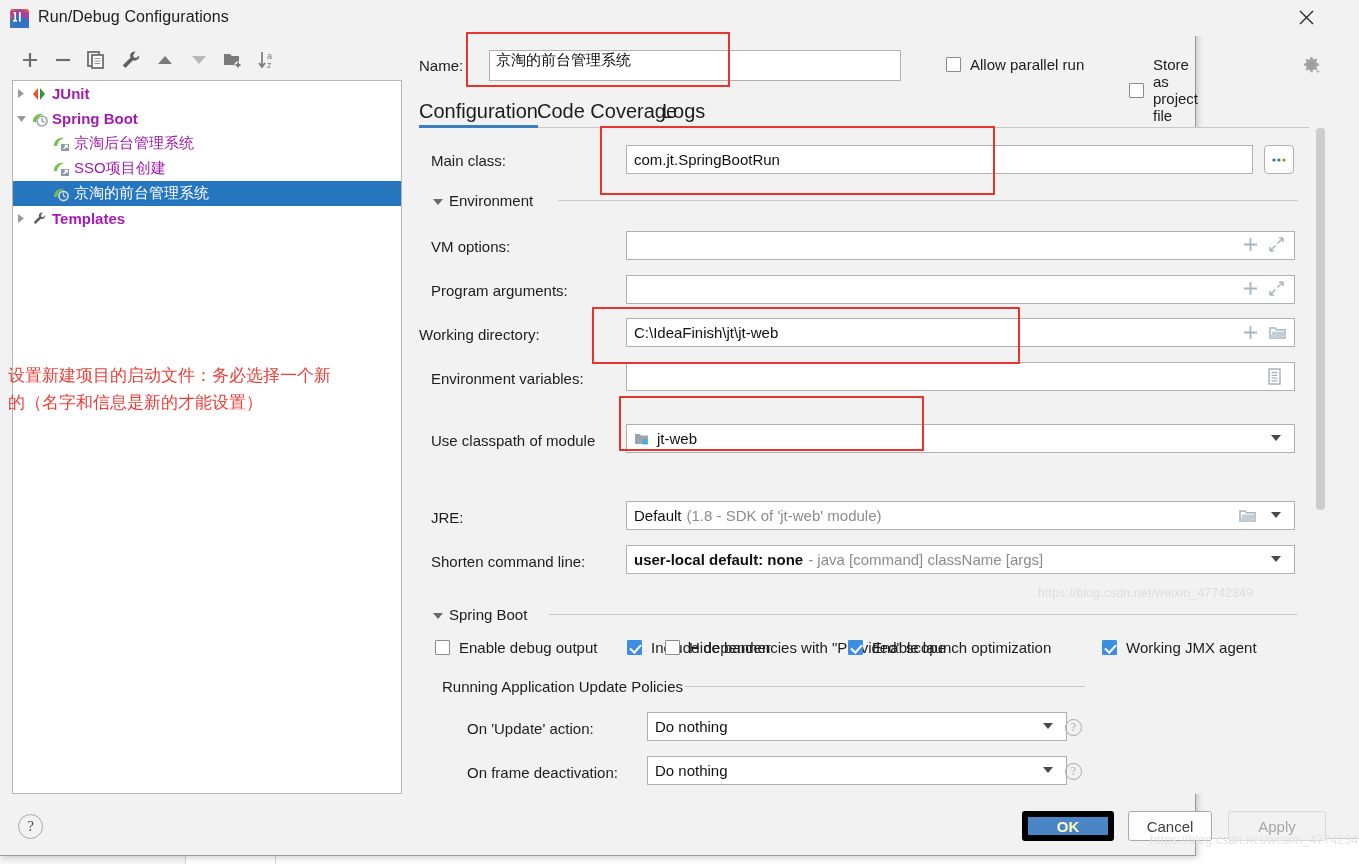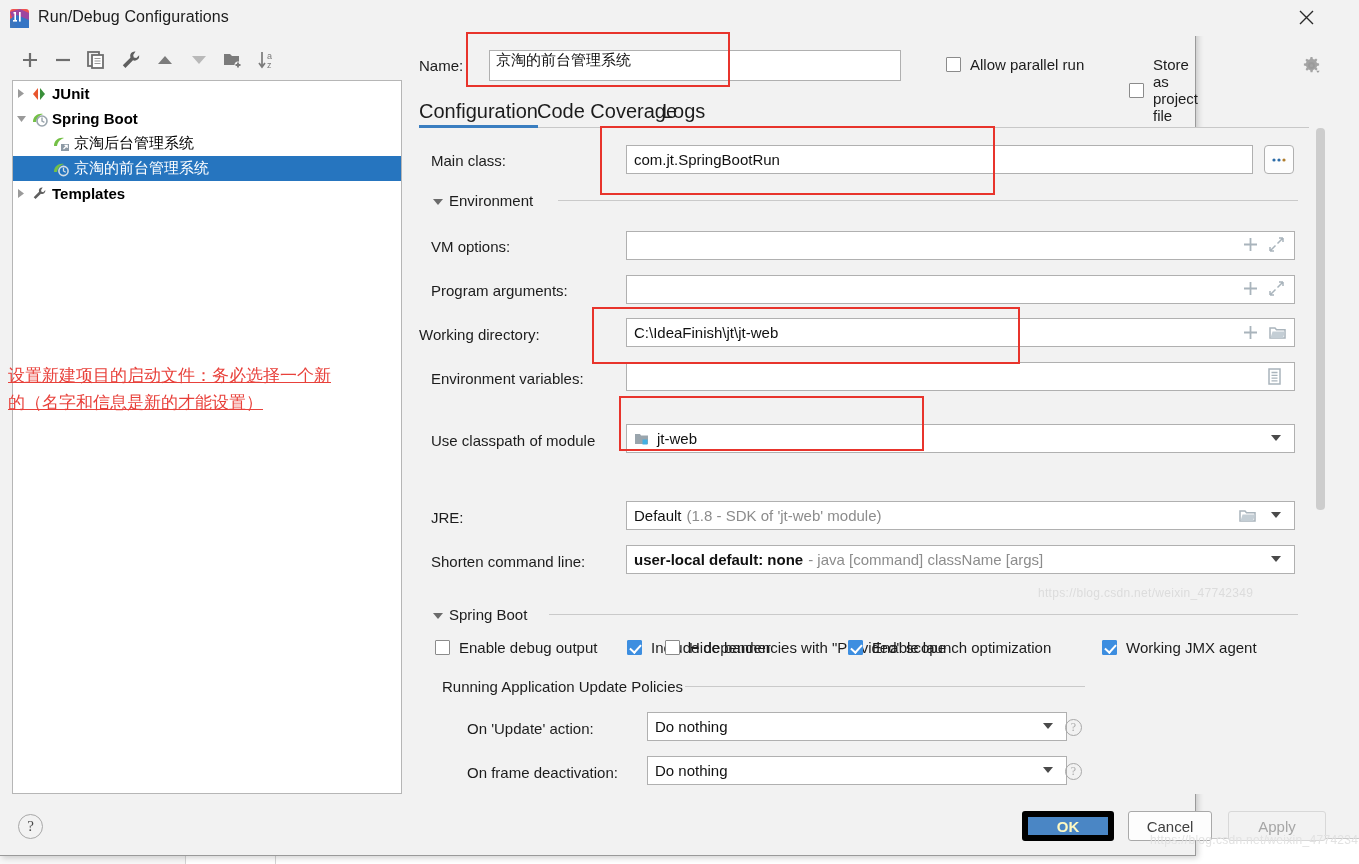--- a/index.html
+++ b/index.html
@@ -88,27 +88,27 @@
   .tree-row.selected .tree-label { color: #ffffff; }
   .tree-arrow {
     width: 16px; height: 25px; flex: 0 0 16px;
     display: flex; align-items: center; justify-content: center;
   }
   .tree-ico {
     width: 20px; height: 20px; flex: 0 0 20px;
     display: flex; align-items: center; justify-content: center;
   }
   .tree-label {
-    font-size: 15px; color: #000000; padding-left: 3px;
+    font-size: 15px; color: #a21caf; padding-left: 3px;
   }
   .tree-label.bold { font-weight: bold; }
 
   .annotation {
     position: absolute; left: 8px; top: 362px; width: 392px;
-    color: #e8413b; font-size: 17px; line-height: 27px; text-decoration: underline;
+    color: #e8413b; font-size: 17px; line-height: 27px;
   }
 
   
   .name-label {
     position: absolute; left: 419px; top: 57px;
     font-size: 15px; color: #1c1c1c;
   }
   .name-input {
     position: absolute; left: 489px; top: 50px; width: 412px; height: 31px;
     background: #ffffff; border: 1px solid #b0b0b0;
@@ -370,20 +370,30 @@
         <span class="tree-ico">
           <svg width="17" height="16" viewBox="0 0 17 16">
             <path d="M1 10 C1 4 6 1 11 2 C8 3 5 5 4 10 Z" fill="#74c046"></path>
             <rect x="8" y="8" width="8" height="7" fill="#8d9aa5"></rect>
             <path d="M10.5 13 L14 9.5 M11.5 9.3 H14.2 V12" stroke="#ffffff" stroke-width="1.2" fill="none"></path>
           </svg>
         </span>
         <span class="tree-label">京淘后台管理系统</span>
       </div>
 
+      <div class="tree-row" style="padding-left:38px">
+        <span class="tree-ico">
+          <svg width="17" height="16" viewBox="0 0 17 16">
+            <path d="M1 10 C1 4 6 1 11 2 C8 3 5 5 4 10 Z" fill="#74c046"></path>
+            <rect x="8" y="8" width="8" height="7" fill="#8d9aa5"></rect>
+            <path d="M10.5 13 L14 9.5 M11.5 9.3 H14.2 V12" stroke="#ffffff" stroke-width="1.2" fill="none"></path>
+          </svg>
+        </span>
+        <span class="tree-label">SSO项目创建</span>
+      </div>
 
       <div class="tree-row selected" style="padding-left:38px">
         <span class="tree-ico">
           <svg width="17" height="16" viewBox="0 0 17 16">
             <path d="M1 11 C1 5 6 2 11 3 C8 4 5 6 4 11 Z" fill="#74c046"></path>
             <circle cx="10.5" cy="10" r="4.6" fill="none" stroke="#d3dde5" stroke-width="1.6"></circle>
             <path d="M10.5 6.8 L10.5 10 L12.7 11.3" stroke="#d3dde5" stroke-width="1.3" fill="none"></path>
           </svg>
         </span>
         <span class="tree-label">京淘的前台管理系统</span>

